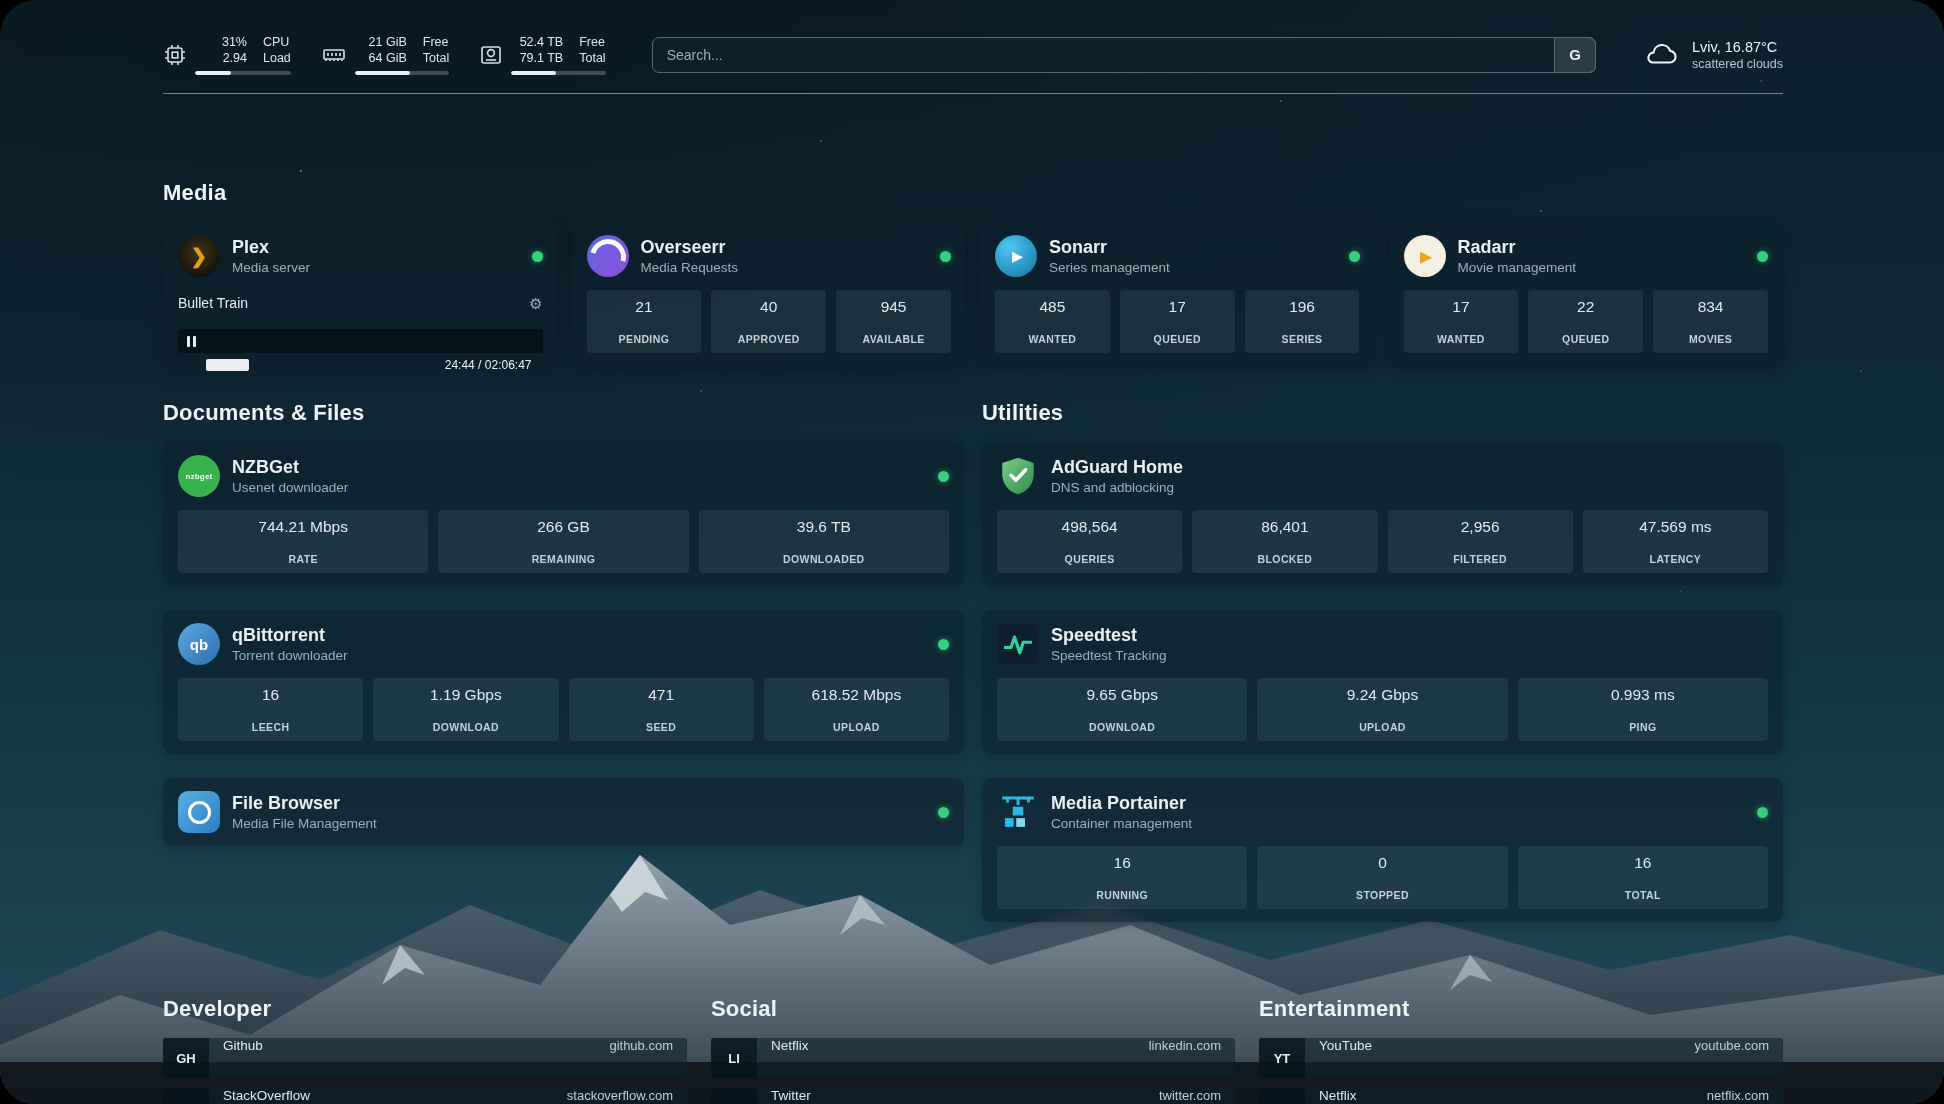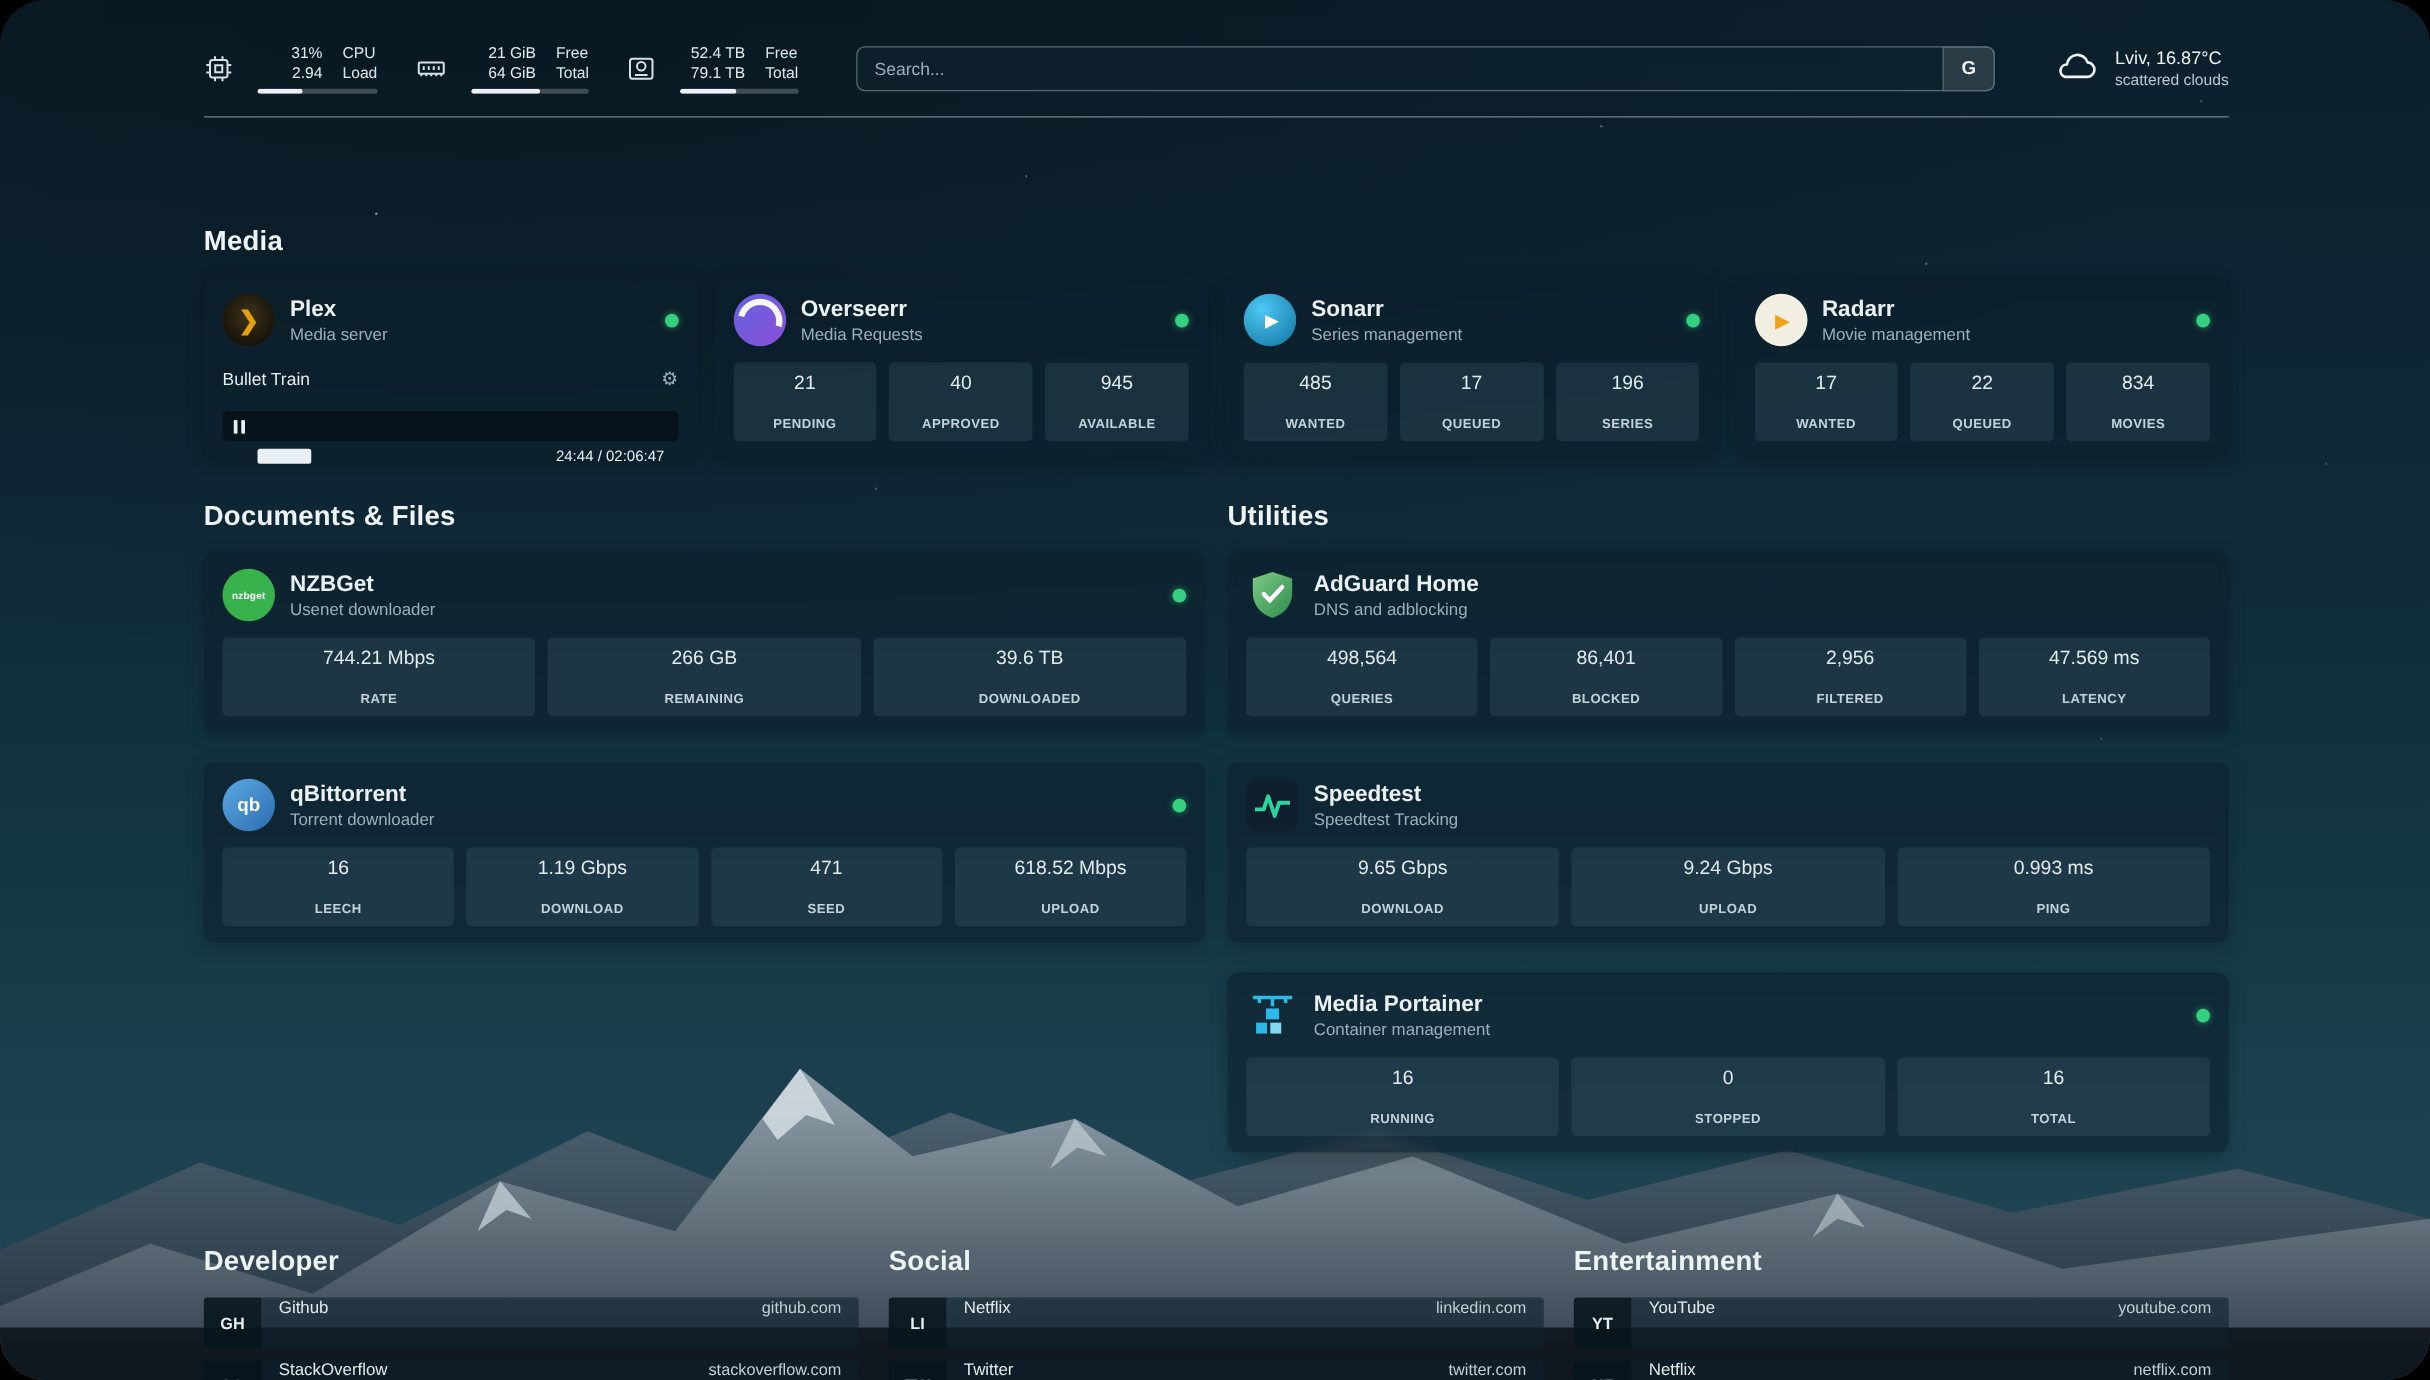--- a/index.html
+++ b/index.html
@@ -21,21 +21,21 @@
       1110px 300px 0 rgba(255,255,255,.2), 1380px 420px 0 rgba(255,255,255,.18),
       -120px 520px 0 rgba(255,255,255,.16), 880px 520px 0 rgba(255,255,255,.16),
       400px 220px 0 rgba(255,255,255,.22), 1560px 200px 0 rgba(255,255,255,.2);
   }
 
   .content { position:absolute; left:163px; top:0; width:1620px; }
 
   
   .topbar { margin-top:34px; display:flex; align-items:center; }
   .widgets { display:flex; gap:30px; align-items:center; }
-  .widget { display:flex; gap:19px; align-items:center; }
+  .widget { display:flex; gap:8px; align-items:center; }
   .w-icon { display:flex; align-items:center; color:#d7e0e6; }
   .w-body { display:flex; flex-direction:column; }
   .w-row { display:flex; gap:16px; }
   .w-col { display:flex; flex-direction:column; font-size:12.5px; line-height:16px; color:#e3ebef; }
   .w-col.vals { text-align:right; min-width:52px; }
   .w-col.labs { color:#dde6ea; }
   .w-bar { height:4px; background:rgba(255,255,255,.22); border-radius:2px; margin-top:5px; overflow:hidden; }
   .w-bar-fill { height:100%; background:#eaf0f3; border-radius:2px; }
 
   .search { flex:1; margin:0 46px; position:relative; }
@@ -410,20 +410,30 @@
                 <div class="stat-value">471</div>
                 <div class="stat-label">SEED</div>
               </div>
               <div class="stat">
                 <div class="stat-value">618.52 Mbps</div>
                 <div class="stat-label">UPLOAD</div>
               </div>
             </div>
           </div>
 
+          <div class="card">
+            <div class="card-header">
+              <span class="service-icon icon-filebrowser"></span>
+              <div class="card-titles">
+                <div class="card-title">File Browser</div>
+                <div class="card-desc">Media File Management</div>
+              </div>
+              <span class="status-dot"></span>
+            </div>
+          </div>
         </div>
       </div>
 
       <div class="col">
         <h2 class="section-title">Utilities</h2>
         <div class="stack">
 
           <div class="card">
             <div class="card-header">
               <span class="service-icon">

